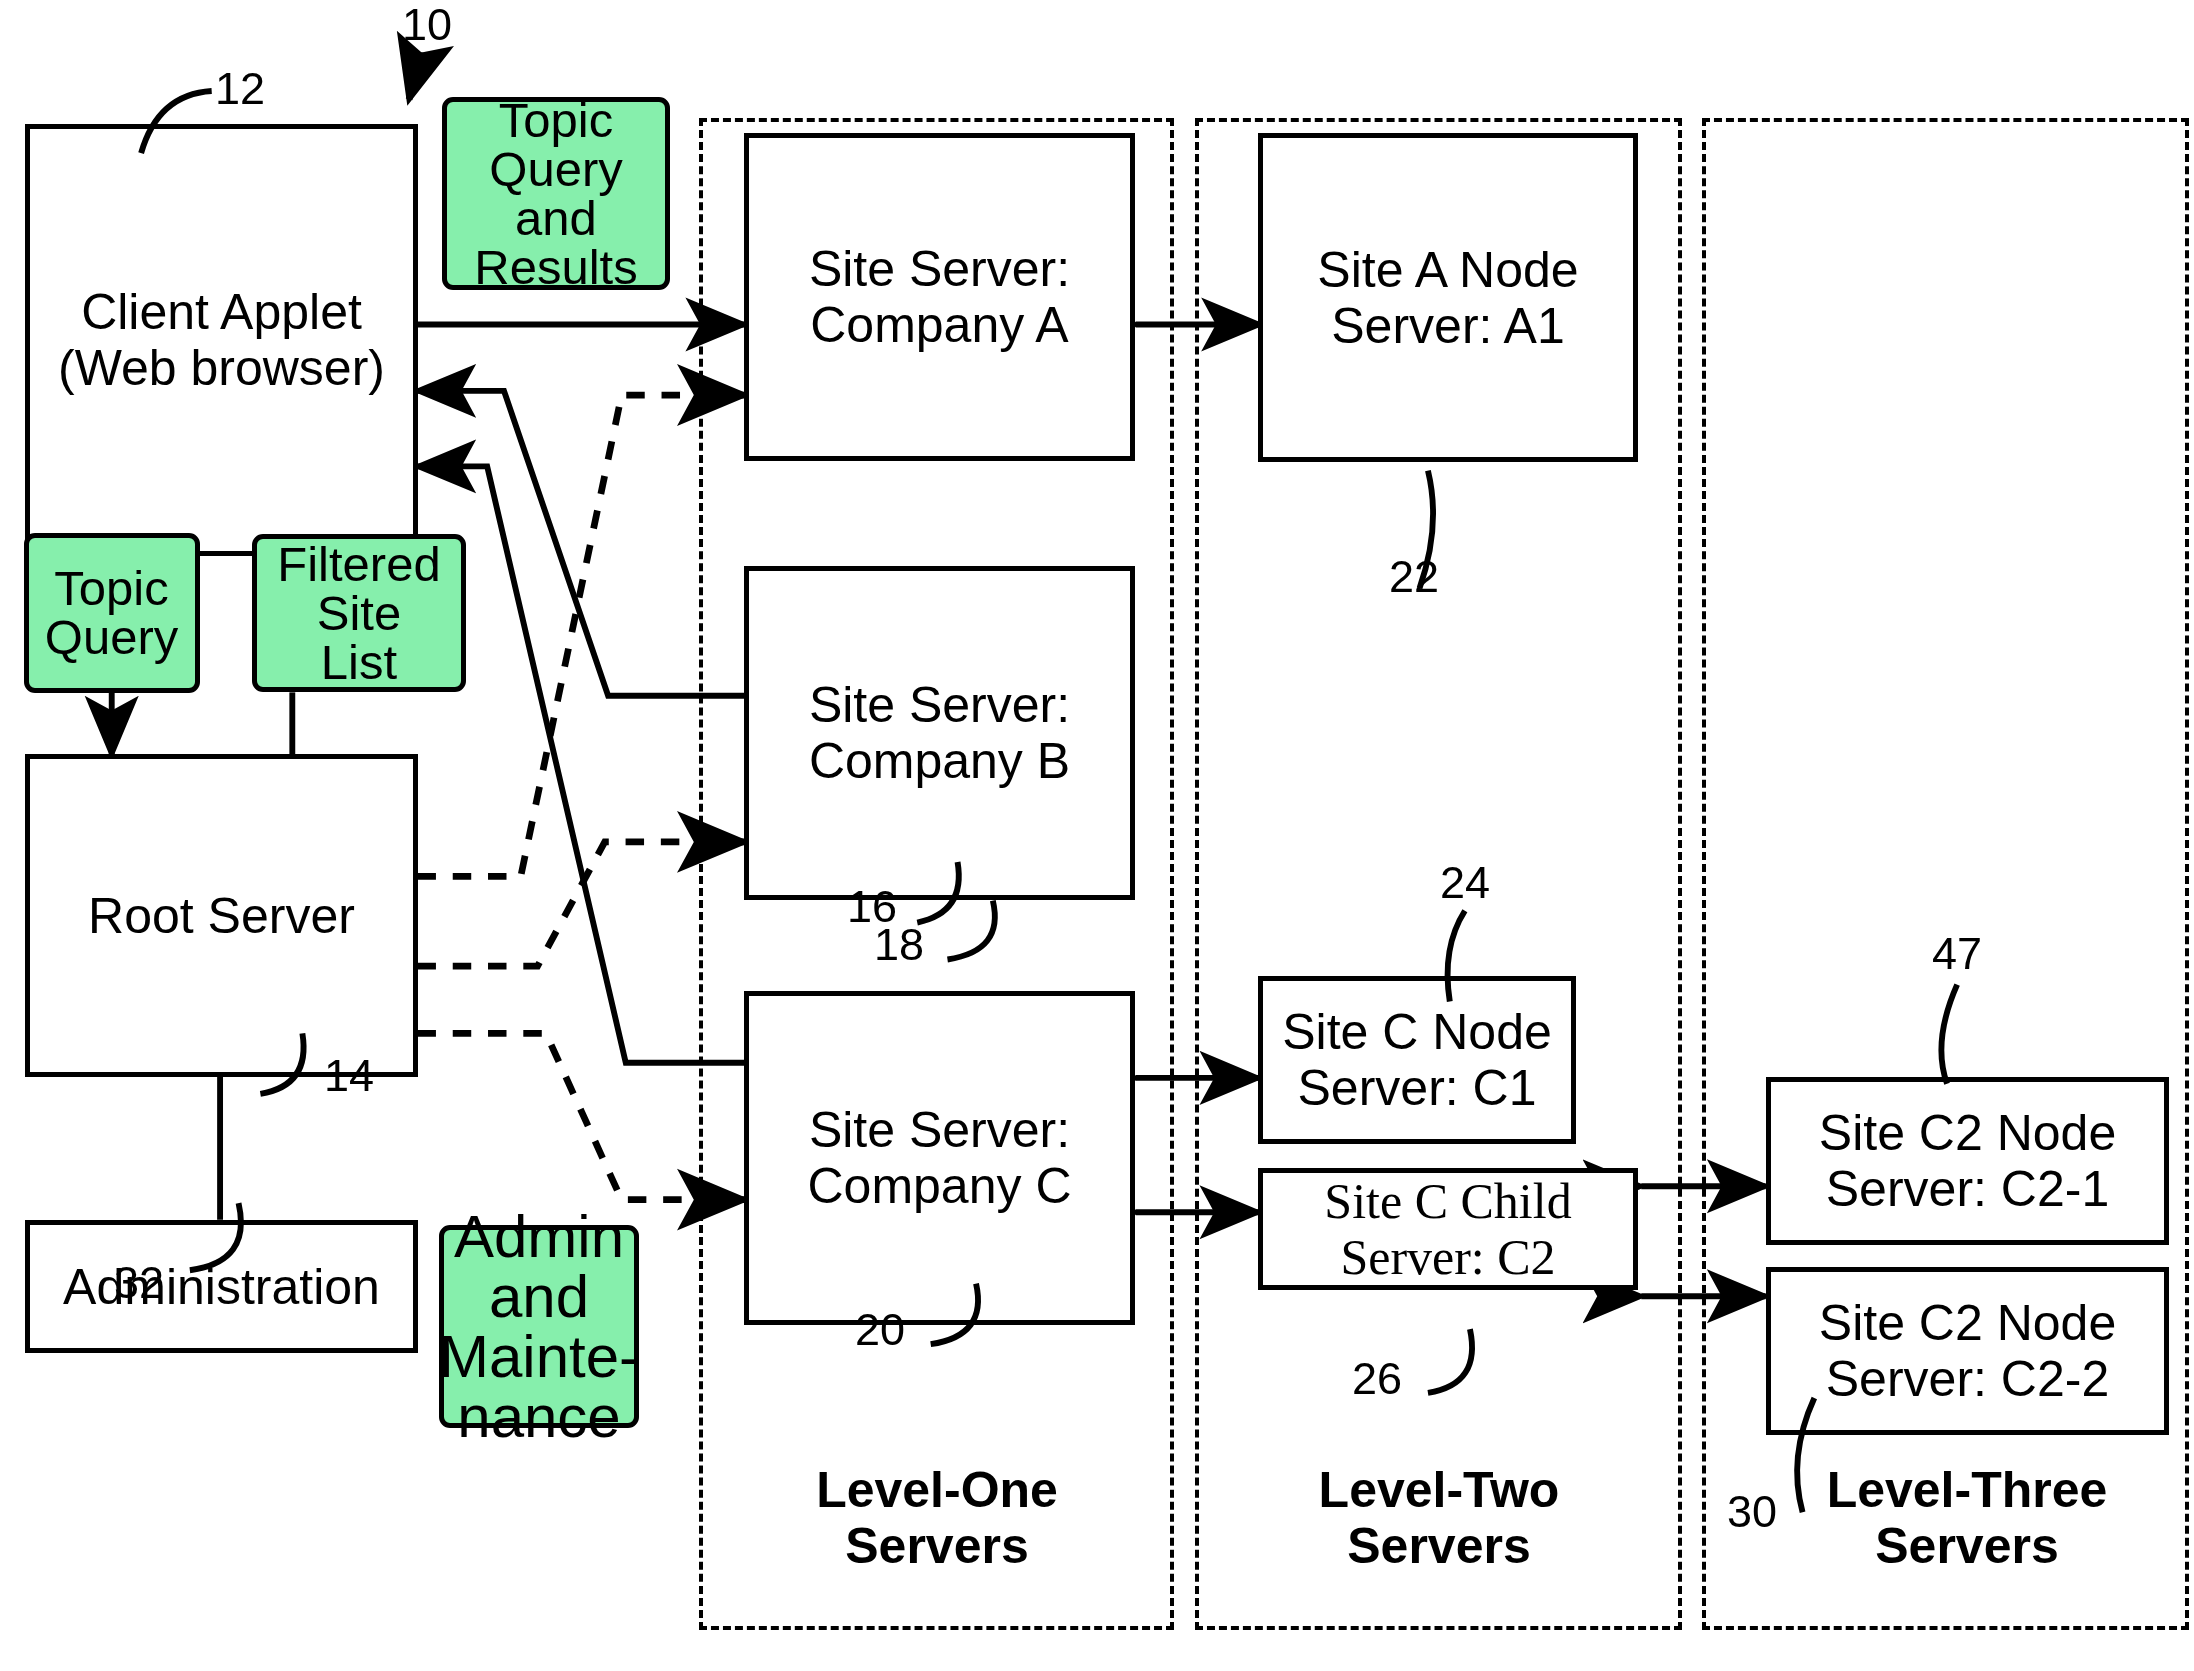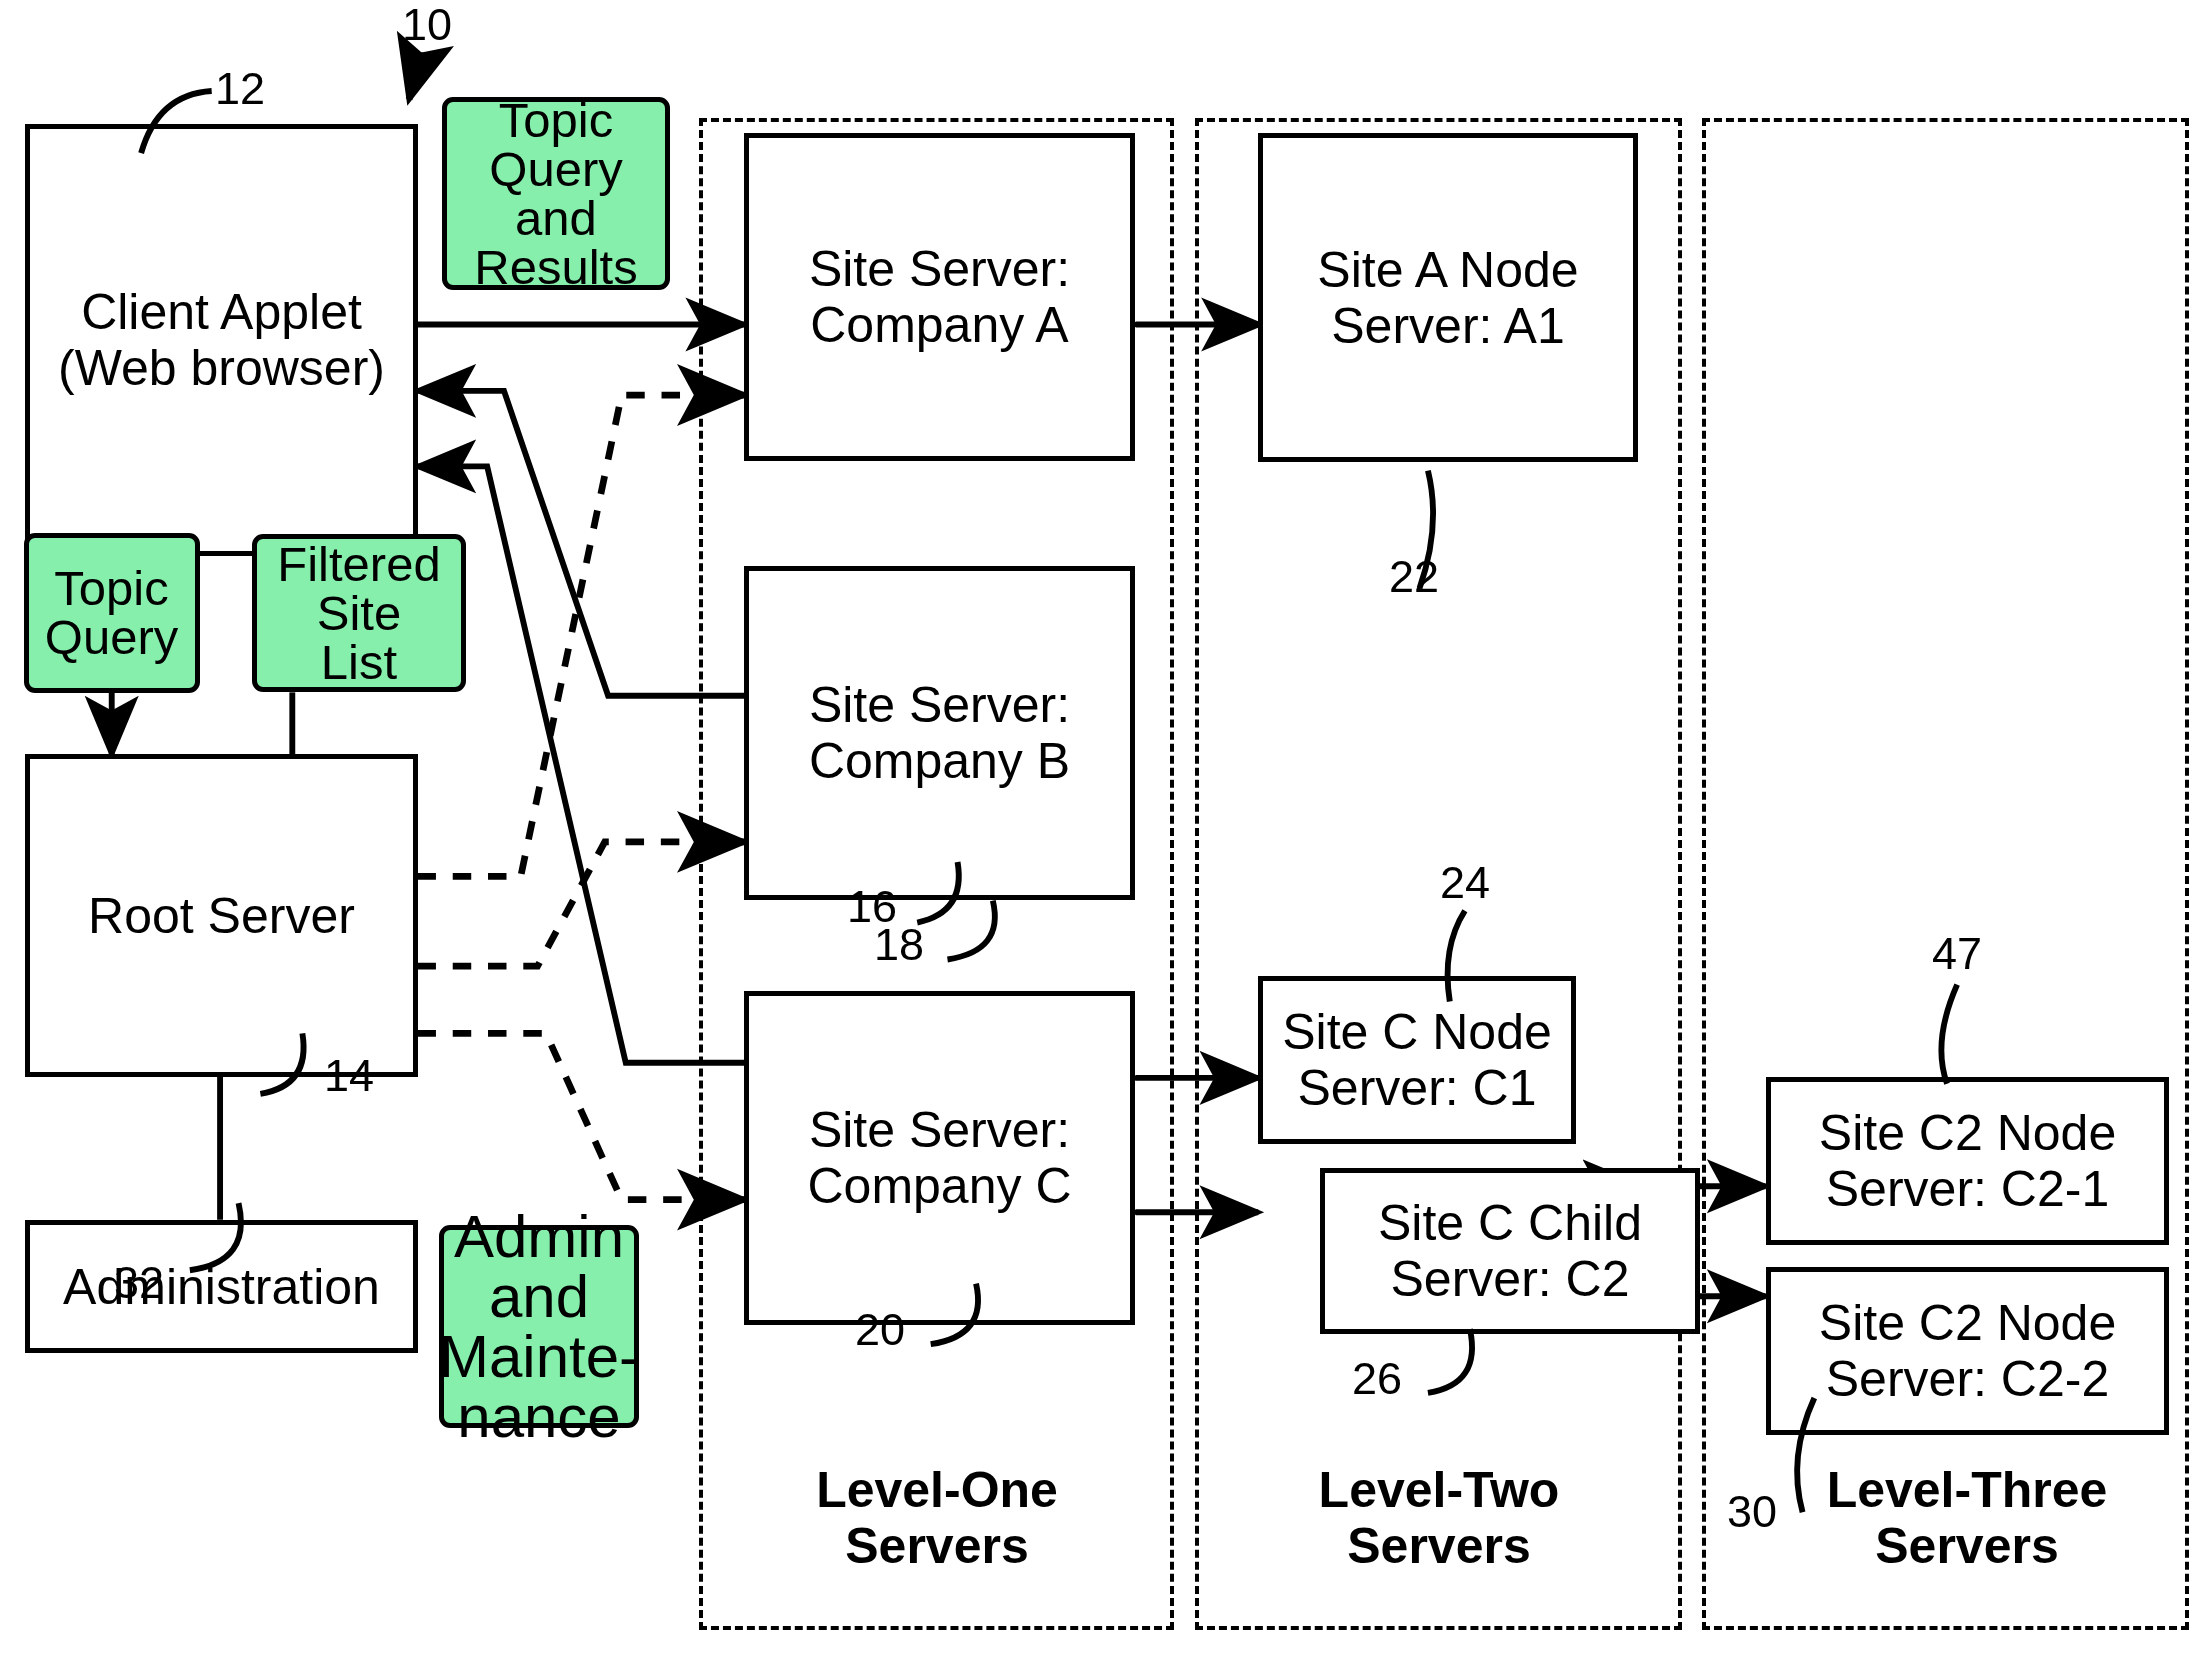--- a/index.html
+++ b/index.html
@@ -256,21 +256,21 @@
     </span>
   </div>
 
   <div class="box" style="left:1258px; top:976px; width:318px; height:168px;">
     <span class="lbl f60">
       <span>Site C Node</span><br>
       <span>Server: C1</span>
     </span>
   </div>
 
-  <div class="box" style="left:1320px; top:1168px; width:380px; height:166px;">
+  <div class="box" style="left:1258px; top:1168px; width:380px; height:122px;font-family:Liberation Serif, serif;">
     <span class="lbl f60">
       <span>Site C Child</span><br>
       <span>Server: C2</span>
     </span>
   </div>
 
   <div class="box" style="left:1766px; top:1077px; width:403px; height:168px;">
     <span class="lbl f60">
       <span>Site C2 Node</span><br>
       <span>Server: C2-1</span>

